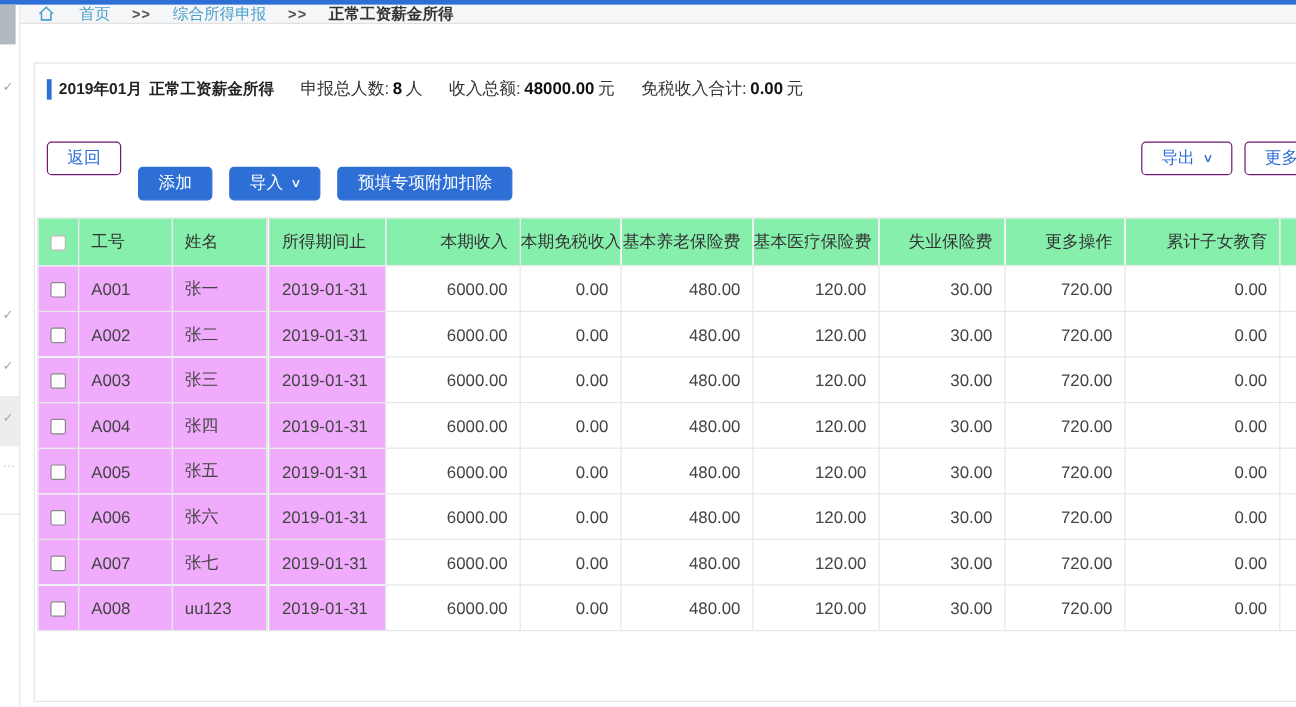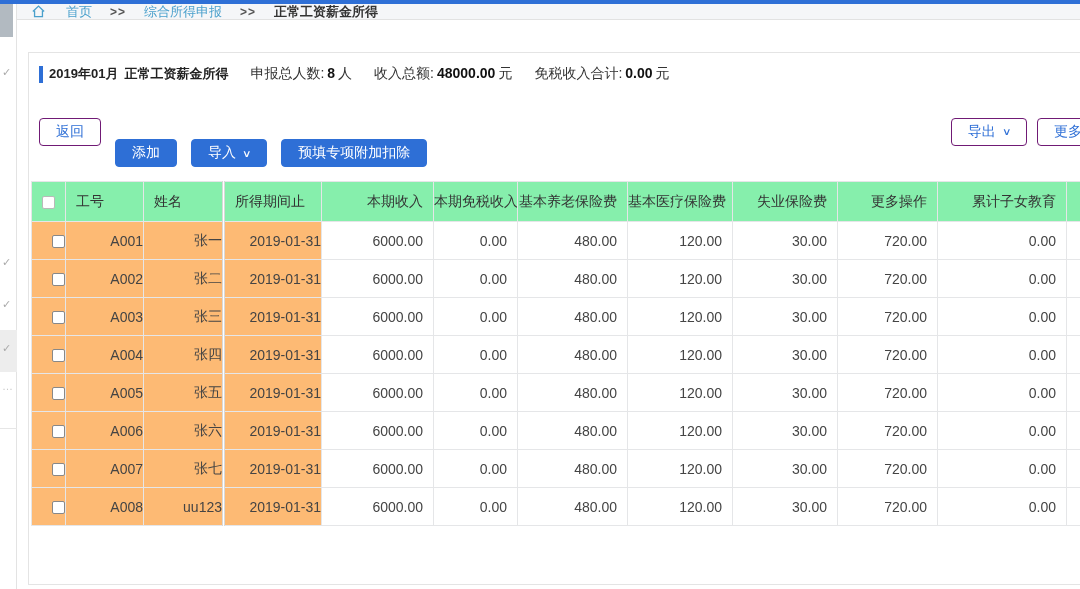--- a/index.html
+++ b/index.html
@@ -47,21 +47,21 @@
   .btn.line { background: #fff; color: #2e6fd6; border: 1px solid #701a75; }
   .chev { font-size: 10px; margin-left: 7px; transform: scaleX(1.3); }
   .rgroup { margin-left: auto; display: flex; }
   .rgroup .btn + .btn { margin-left: 10px; }
 
   
   table { border-collapse: collapse; table-layout: fixed; width: 1115px; margin: 14px 0 0 2px; font-size: 14px; }
   th, td { border: 1px solid #e5e6e8; overflow: hidden; white-space: nowrap; }
   th { height: 40px; background: #86efac; color: #333; font-weight: normal; }
   td { height: 38px; background: #fff; color: #444; }
-  td.frozen { background: #fdba74; text-align: right; }
+  td.frozen { background: #f0abfc; }
   .c-left { text-align: left; padding-left: 10px; }
   .c-right { text-align: right; padding-right: 10px; }
   .c-center { text-align: center; }
   th.dbl, td.dbl { border-left: 3px double #d8d8d8; }
   .cbx { display: inline-block; width: 13px; height: 13px; border: 1px solid #888;
     border-radius: 2px; background: #fff; vertical-align: middle; cursor: pointer; }
   thead .cbx { border-color: #b9b9b9; }
 </style>
 </head>
 <body>

